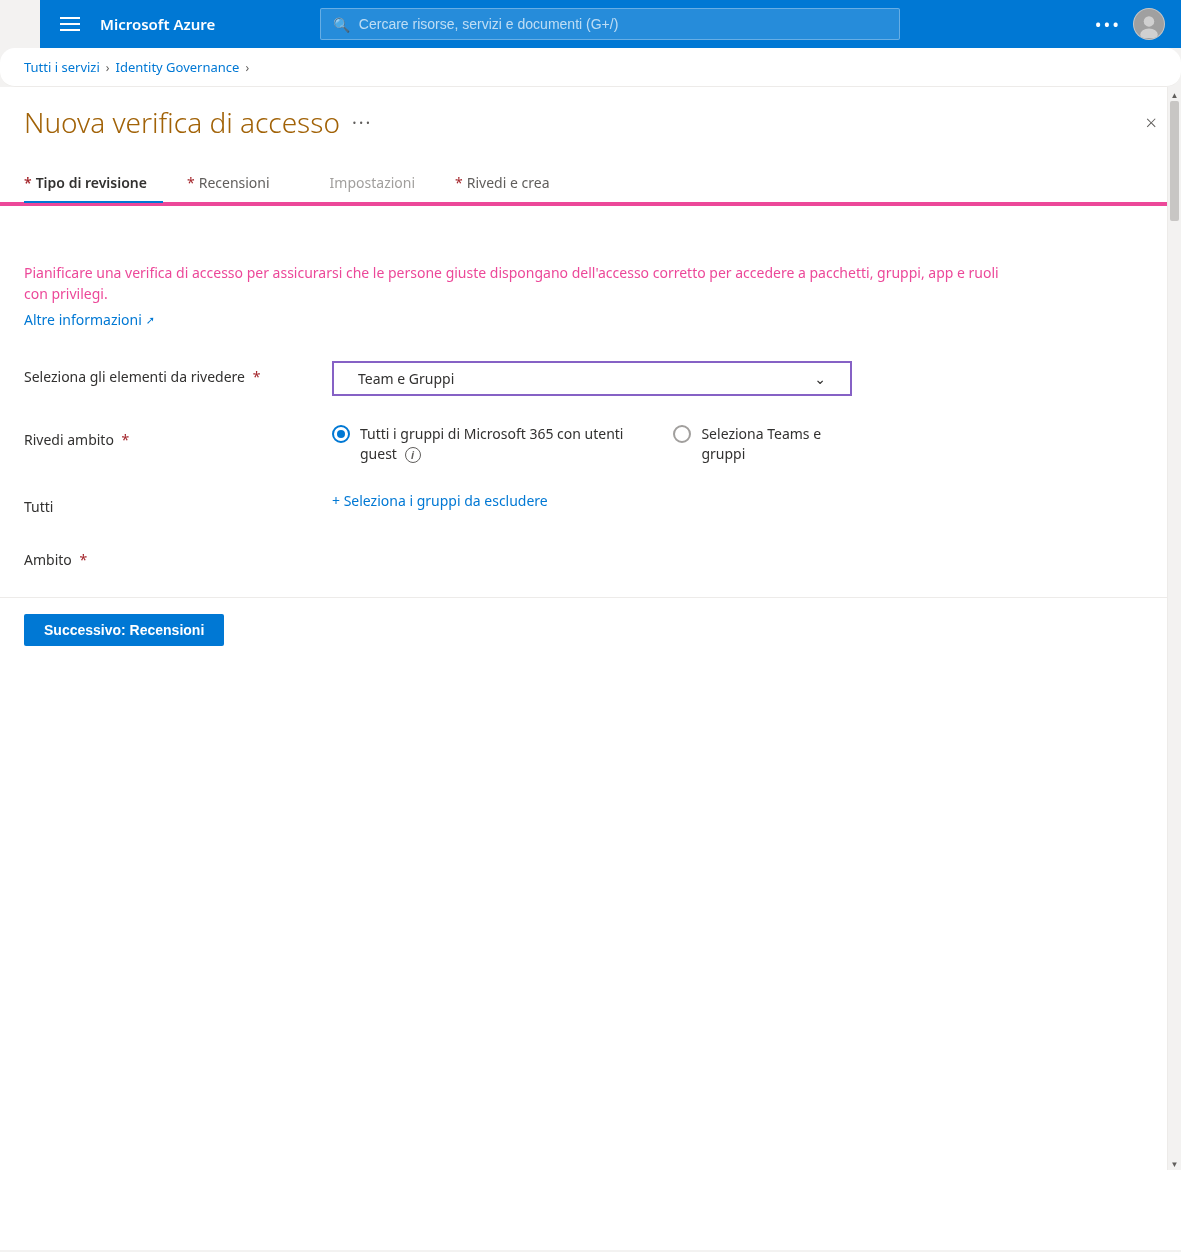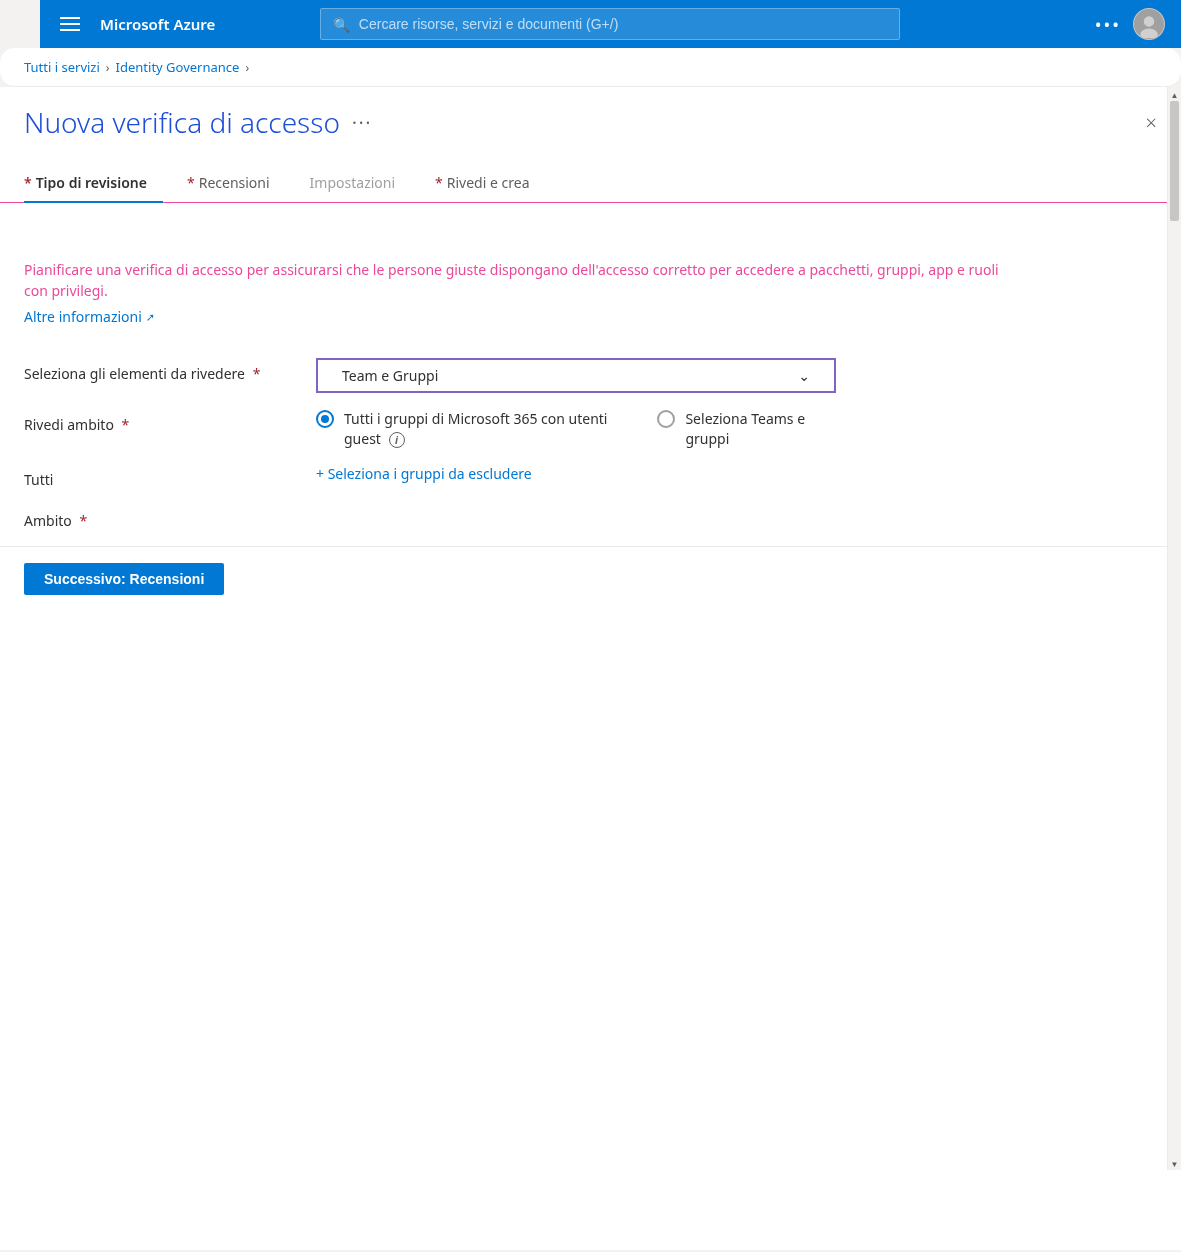--- a/index.html
+++ b/index.html
@@ -131,40 +131,40 @@
     
     .page-header {
       padding: 16px 24px 0 24px;
       display: flex;
       align-items: center;
       gap: 12px;
     }
     .page-title {
       font-size: 28px;
       font-weight: 300;
-      color: #1d4ed8;
+      color: #a16207;
     }
     .page-header-dots {
       color: #605e5c;
       font-size: 18px;
       cursor: pointer;
       letter-spacing: 2px;
     }
     .page-header-close {
       margin-left: auto;
       color: #605e5c;
       font-size: 20px;
       cursor: pointer;
       font-weight: 300;
     }
 
     
     .tabs-container {
       padding: 24px 24px 0 24px;
-      border-bottom: 1px solid #ec4899;
+      border-bottom: 4px solid #ec4899;
       display: flex;
       gap: 0;
     }
     .tab {
       padding: 8px 16px 10px 0;
       margin-right: 24px;
       font-size: 14px;
       color: #605e5c;
       cursor: pointer;
       position: relative;
@@ -182,20 +182,21 @@
       right: 0;
       height: 2px;
       background: #0078d4;
     }
     .tab-required {
       color: #a4262c;
       margin-right: 4px;
     }
     .tab-disabled {
       color: #a19f9d;
+      margin-left: 20px;
     }
 
     
     .content-area {
       padding: 24px 24px 0 24px;
       max-width: 1040px;
     }
 
     .description-text {
       font-size: 14px;
@@ -216,22 +217,22 @@
       font-size: 11px;
     }
 
     
     .form-section {
       margin-top: 32px;
     }
     .form-row {
       display: flex;
       align-items: flex-start;
-      margin-bottom: 16px;
-      gap: 32px;
+      margin-bottom: 28px;
+      gap: 48px;
     }
     .form-label {
       min-width: 260px;
       font-size: 14px;
       color: #323130;
       padding-top: 6px;
       flex-shrink: 0;
     }
     .form-label .required-star {
       color: #a4262c;

